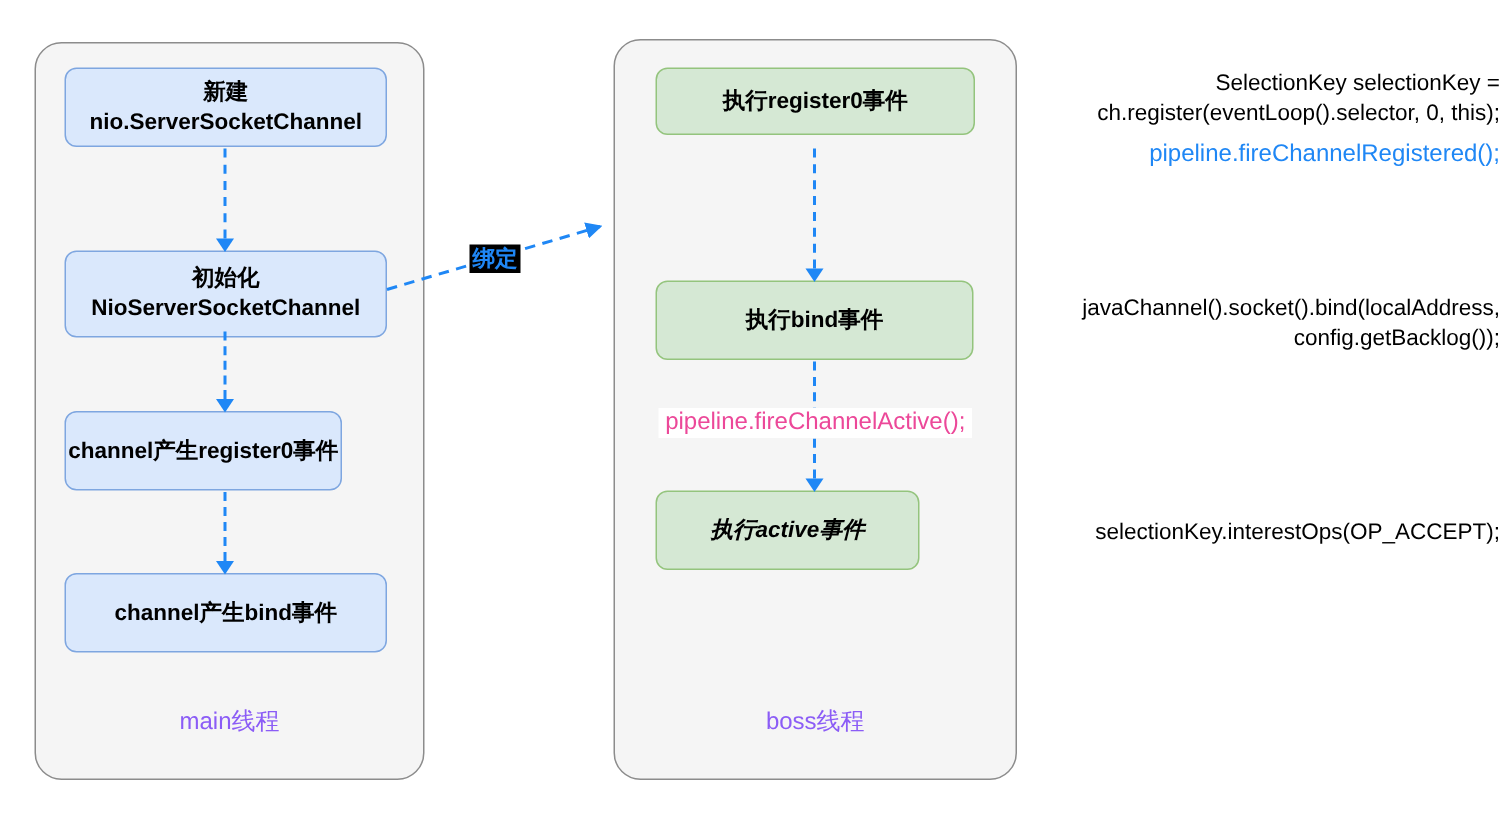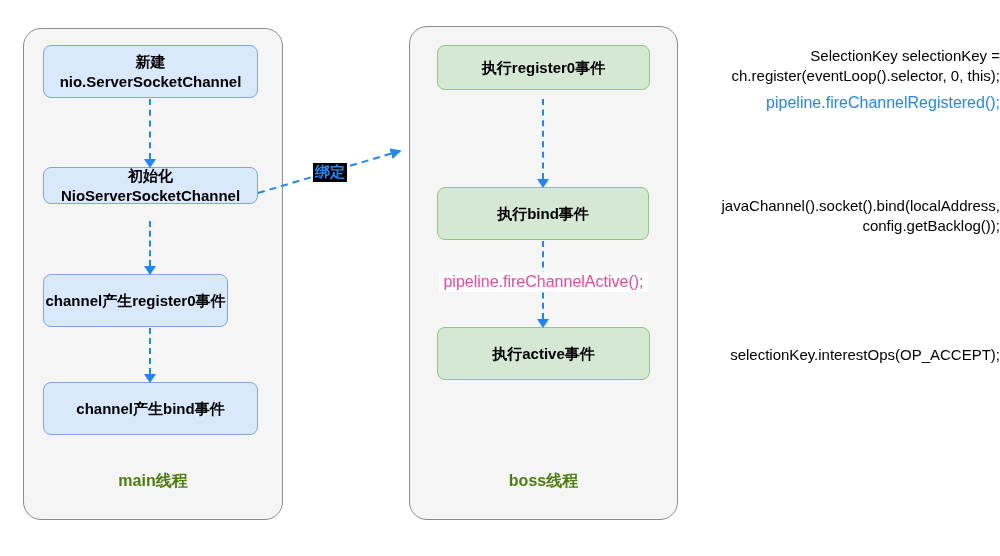--- a/index.html
+++ b/index.html
@@ -35,33 +35,33 @@
     font-size: 15px;
     line-height: 1.32;
     color: #000000;
     border-radius: 8px;
     white-space: pre-line;
   }
   .node-blue  { background: #dae8fc; border: 1px solid #7ea6e0; }
   .node-green { background: #d5e8d4; border: 1px solid #94c47d; }
 
   .n-create  { left: 43px;  top: 45px;  width: 215px; height: 53px; text-align: center; }
-  .n-init    { left: 43px;  top: 167px; width: 215px; height: 37px; }
+  .n-init    { left: 43px;  top: 167px; width: 215px; height: 58px; }
   .n-reg0    { left: 43px;  top: 274px; width: 185px; height: 53px; }
   .n-bind    { left: 43px;  top: 382px; width: 215px; height: 53px; }
   .n-breg0   { left: 437px; top: 45px;  width: 213px; height: 45px; }
   .n-bbind   { left: 437px; top: 187px; width: 212px; height: 53px; }
-  .n-bactive { left: 437px; top: 327px; width: 213px; height: 53px; }
+  .n-bactive { left: 437px; top: 327px; width: 176px; height: 53px; font-style: italic; }
 
   
   .lane-label {
     position: absolute;
-    font-weight: bold;
+    font-weight: normal;
     font-size: 16px;
-    color: #4d7c0f;
+    color: #8b5cf6;
     text-align: center;
   }
   .label-main { left: 23px;  top: 471px; width: 260px; }
   .label-boss { left: 409px; top: 471px; width: 269px; }
 
   
   .varrow {
     position: absolute;
     width: 0;
     border-left: 2px dashed #1f87f5;

